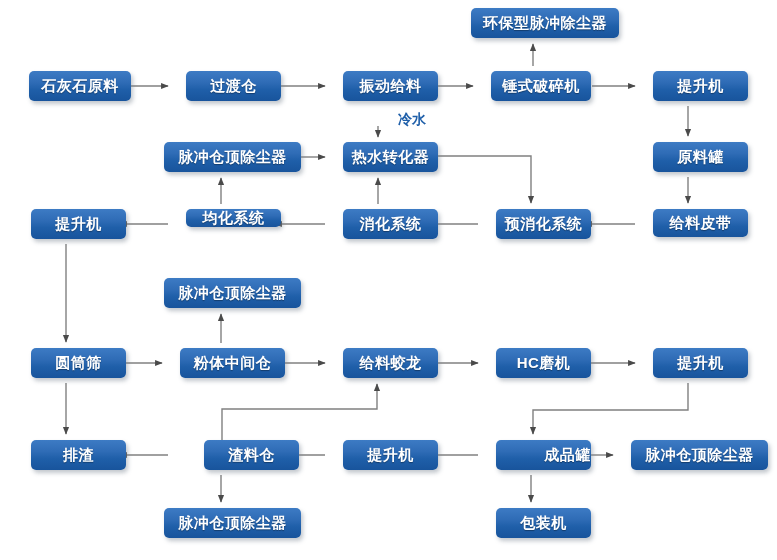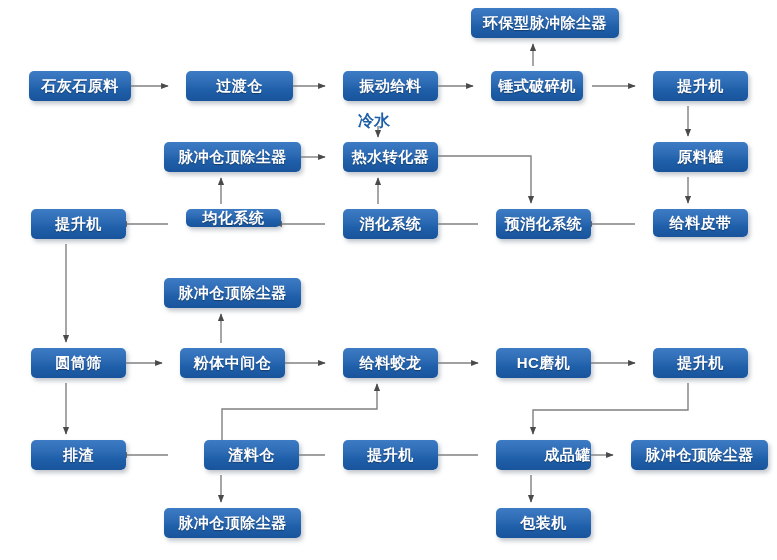--- a/index.html
+++ b/index.html
@@ -22,23 +22,24 @@
     white-space:nowrap;
     border-radius:5px;
     background:linear-gradient(to bottom,#3d7bc4 0%,#2f6cb6 38%,#1f5fa9 62%,#18549c 100%);
     box-shadow:2px 3px 4px rgba(120,130,145,0.45);
     text-shadow:0 1px 1px rgba(0,0,0,0.35);
     margin-left:12px;
   }
   .label-free{
     position:absolute;
     color:#1f5fa9;
-    font-size:16px;
+    font-size:14px;
     font-weight:bold;
     white-space:nowrap;
+    margin-left:40px;
   }
 </style>
 </head>
 <body>
 
 <div id="canvas">
   <svg id="wires" viewBox="0 0 777 560" xmlns="http://www.w3.org/2000/svg">
     <defs>
       <marker id="arrow" viewBox="0 0 10 10" refX="9" refY="5" markerWidth="5.5" markerHeight="5.5" orient="auto-start-reverse">
         <path d="M0,1 L10,5 L0,9 z" fill="#4a4a4a"></path>
@@ -73,23 +74,23 @@
         <path d="M478,455 L431,455" marker-end="url(#arrow)" stroke="#808080"></path>
         <path d="M584,455 L613,455" marker-end="url(#arrow)" stroke="#808080"></path>
         <path d="M531,475 L531,502" marker-end="url(#arrow)" stroke="#808080"></path>
         <path d="M221,475 L221,502" marker-end="url(#arrow)" stroke="#808080"></path>
         <path d="M222,440 L222,409 L377,409 L377,384" marker-end="url(#arrow)" stroke="#808080"></path>
         <path d="M688,383 L688,410 L533,410 L533,434" marker-end="url(#arrow)" stroke="#808080"></path>
       </g>
   </svg>
   <div id="node-layer">
       <div class="node" style="left: 17px; top: 71px; width: 102px; height: 30px;">石灰石原料</div>
-      <div class="node" style="left: 174px; top: 71px; width: 107px; height: 30px; text-align: right;">过渡仓</div>
+      <div class="node" style="left: 174px; top: 71px; width: 95px; height: 30px; text-align: right;">过渡仓</div>
       <div class="node" style="left: 331px; top: 71px; width: 95px; height: 30px;">振动给料</div>
-      <div class="node" style="left: 479px; top: 71px; width: 92px; height: 30px;">锤式破碎机</div>
+      <div class="node" style="left: 479px; top: 71px; width: 100px; height: 30px;">锤式破碎机</div>
       <div class="node" style="left: 641px; top: 71px; width: 95px; height: 30px;">提升机</div>
       <div class="node" style="left: 459px; top: 8px; width: 148px; height: 30px;">环保型脉冲除尘器</div>
       <div class="node" style="left: 152px; top: 142px; width: 137px; height: 30px;">脉冲仓顶除尘器</div>
       <div class="node" style="left: 331px; top: 142px; width: 95px; height: 30px;">热水转化器</div>
       <div class="node" style="left: 641px; top: 142px; width: 95px; height: 30px;">原料罐</div>
       <div class="node" style="left: 19px; top: 209px; width: 95px; height: 30px;">提升机</div>
       <div class="node" style="left: 174px; top: 209px; width: 95px; height: 18px;">均化系统</div>
       <div class="node" style="left: 331px; top: 209px; width: 95px; height: 30px;">消化系统</div>
       <div class="node" style="left: 484px; top: 209px; width: 95px; height: 30px;">预消化系统</div>
       <div class="node" style="left: 641px; top: 209px; width: 95px; height: 28px;">给料皮带</div>

